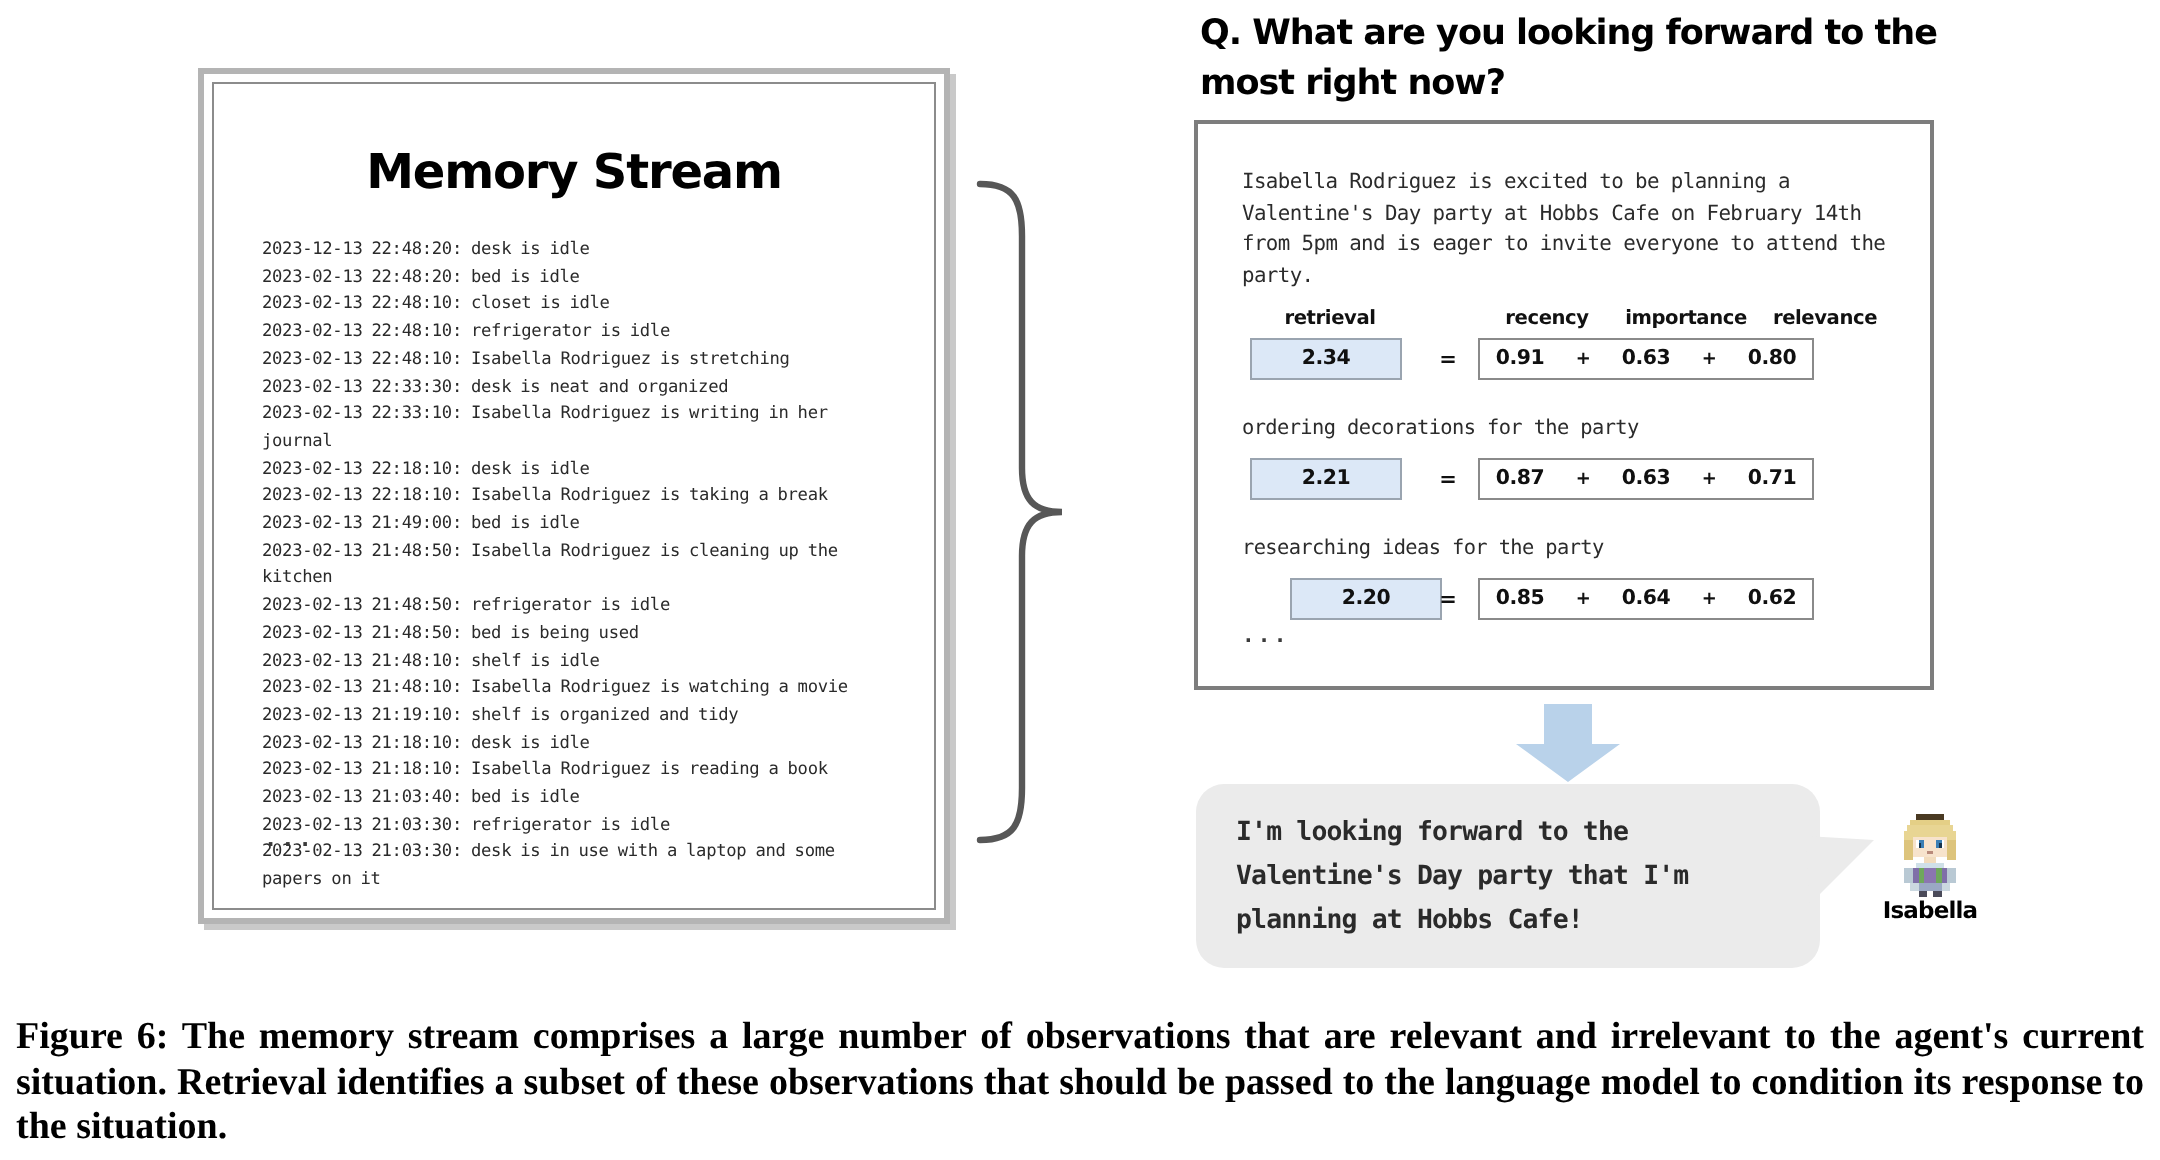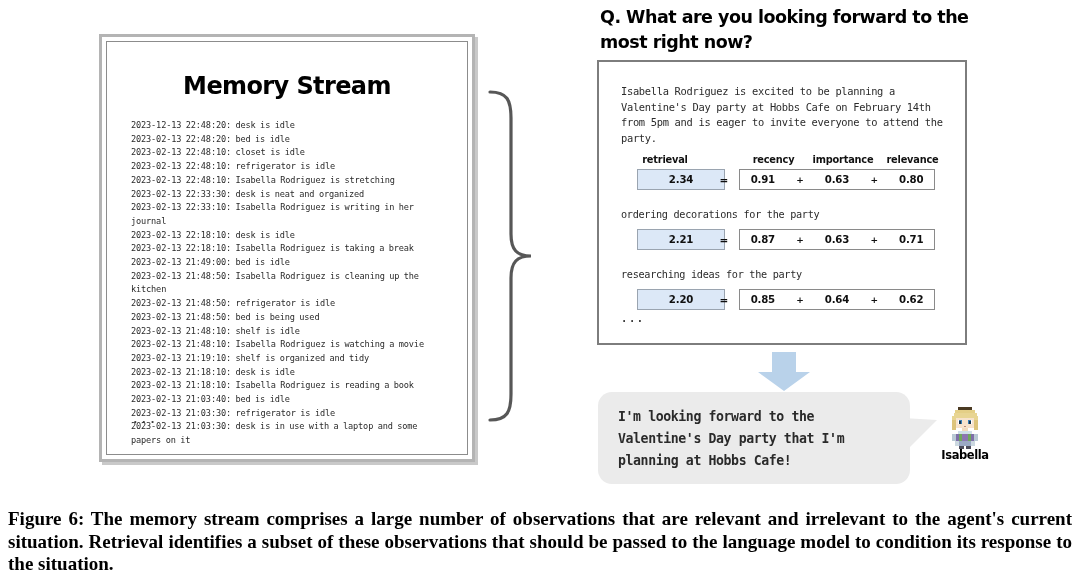--- a/index.html
+++ b/index.html
@@ -130,22 +130,22 @@
     position: absolute;
     left: 22px;
     font-family: "DejaVu Sans Mono", monospace;
     font-size: 10.2px;
     color: #2b2b2b;
     letter-spacing: -0.3px;
     white-space: nowrap;
   }
   .score-total {
     position: absolute;
-    left: 38px;
-    width: 88px;
+    left: 26px;
+    width: 76px;
     height: 21px;
     background: #dce8f7;
     border: 1px solid #9aa4b0;
     box-sizing: border-box;
     display: flex;
     align-items: center;
     justify-content: center;
     font-family: "DejaVu Sans", sans-serif;
     font-weight: bold;
     font-size: 10.2px;
@@ -161,21 +161,21 @@
     align-items: center;
     justify-content: center;
     font-family: "DejaVu Sans", sans-serif;
     font-weight: bold;
     font-size: 10.5px;
     color: #101010;
   }
   .score-terms {
     position: absolute;
     left: 140px;
-    width: 196px;
+    width: 168px;
     height: 21px;
     border: 1px solid #8a8a8a;
     box-sizing: border-box;
     background: #ffffff;
     display: flex;
     align-items: center;
     justify-content: space-around;
     font-family: "DejaVu Sans", sans-serif;
     font-weight: bold;
     font-size: 10.2px;
@@ -336,21 +336,21 @@
   <div class="score-eq" style="top:167px;">=</div>
   <div class="score-terms" style="top:167px;">
     <span>0.87</span>
     <span class="op">+</span>
     <span>0.63</span>
     <span class="op">+</span>
     <span>0.71</span>
   </div>
 
   <div class="mem-label" style="top:207px;">researching ideas for the party</div>
-  <div class="score-total" style="top:227px;">2.20</div>
+  <div class="score-total" style="top:227px;margin-left:20px;">2.20</div>
   <div class="score-eq" style="top:227px;">=</div>
   <div class="score-terms" style="top:227px;">
     <span>0.85</span>
     <span class="op">+</span>
     <span>0.64</span>
     <span class="op">+</span>
     <span>0.62</span>
   </div>
 
   <div id="retrieval-ellipsis">...</div>

